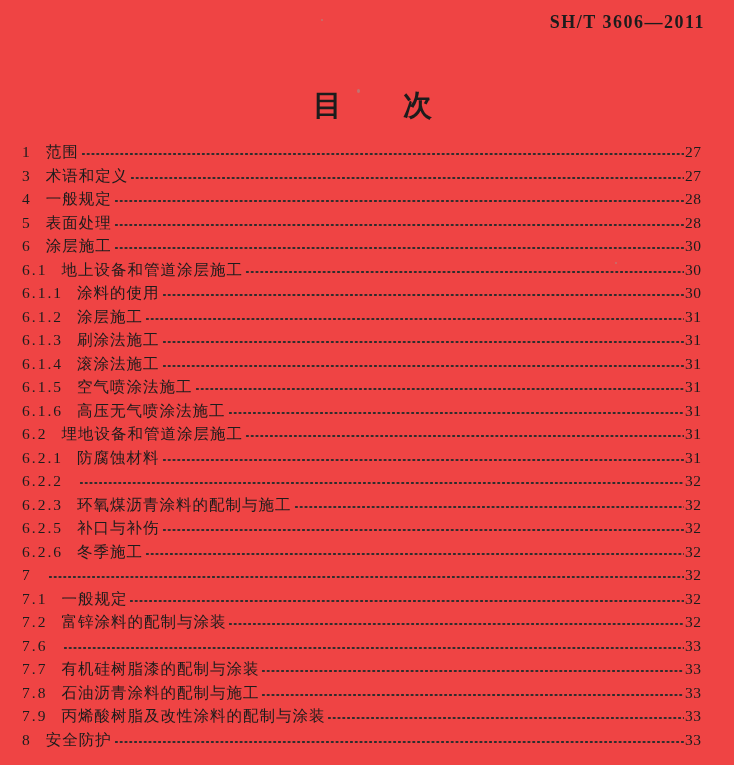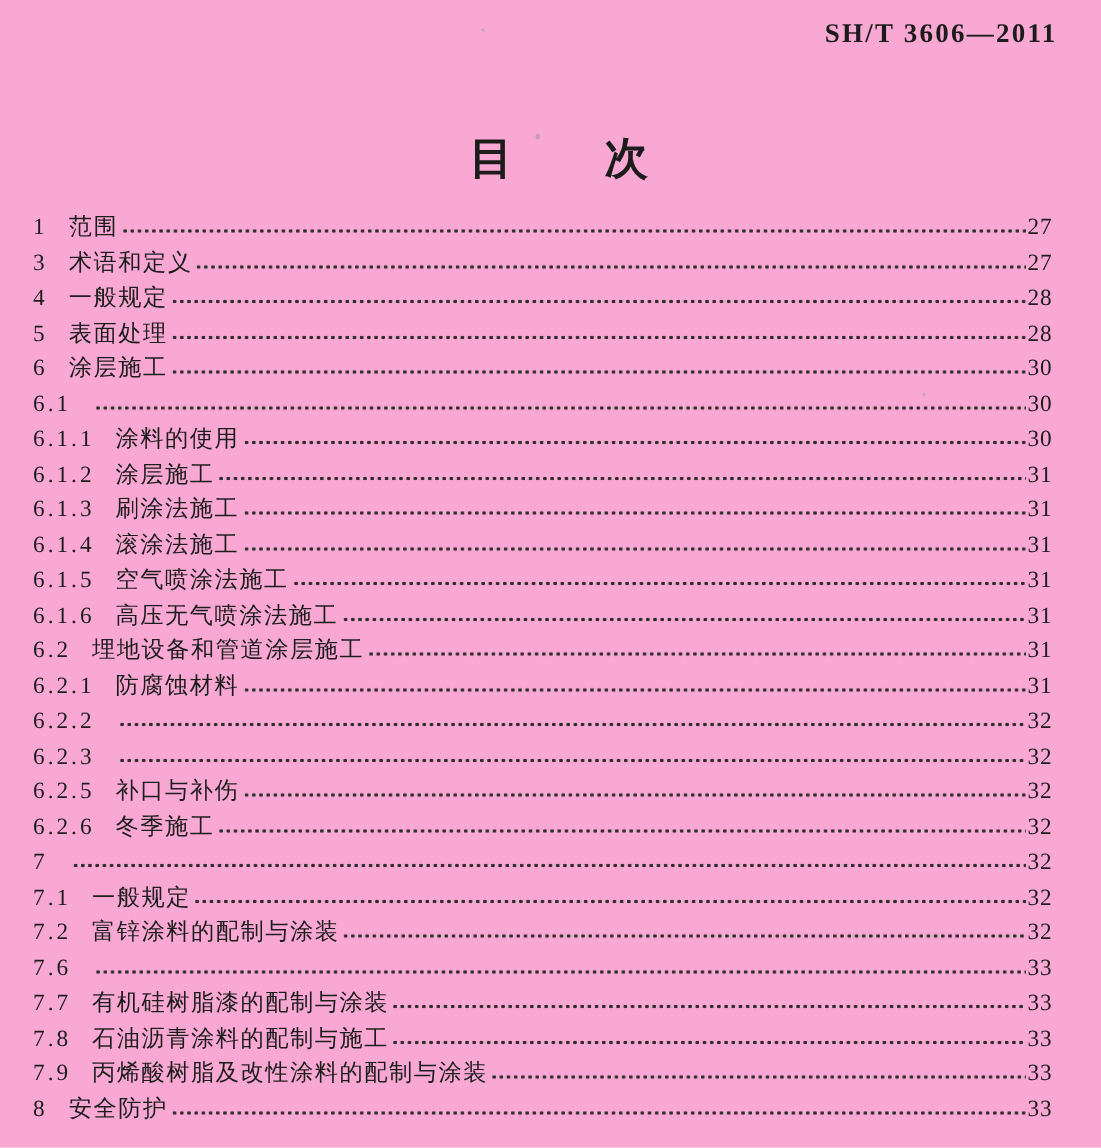--- a/index.html
+++ b/index.html
@@ -11,21 +11,21 @@
     height: 765px;
     position: relative;
     overflow: hidden;
     background: #fdfdfc;
     color: #1c1c1c;
     font-family: "Liberation Serif", "DejaVu Serif", serif;
   }
   .page {
     position: absolute;
     inset: 0;
-    background: #f9a8d4;
+    background: #ef4444;
   }
   .std-code {
     position: absolute;
     top: 12px;
     right: 29px;
     font-size: 18px;
     font-weight: bold;
     letter-spacing: 1.5px;
     white-space: pre;
   }
@@ -126,20 +126,21 @@
         <span class="toc-page">28</span>
       </div>
       <div class="toc-row">
         <span class="toc-num">6</span>
         <span class="toc-label">涂层施工</span>
         <span class="toc-leader"></span>
         <span class="toc-page">30</span>
       </div>
       <div class="toc-row">
         <span class="toc-num">6.1</span>
+        <span class="toc-label">地上设备和管道涂层施工</span>
         <span class="toc-leader"></span>
         <span class="toc-page">30</span>
       </div>
       <div class="toc-row">
         <span class="toc-num">6.1.1</span>
         <span class="toc-label">涂料的使用</span>
         <span class="toc-leader"></span>
         <span class="toc-page">30</span>
       </div>
       <div class="toc-row">
@@ -184,20 +185,21 @@
         <span class="toc-leader"></span>
         <span class="toc-page">31</span>
       </div>
       <div class="toc-row">
         <span class="toc-num">6.2.2</span>
         <span class="toc-leader"></span>
         <span class="toc-page">32</span>
       </div>
       <div class="toc-row">
         <span class="toc-num">6.2.3</span>
+        <span class="toc-label">环氧煤沥青涂料的配制与施工</span>
         <span class="toc-leader"></span>
         <span class="toc-page">32</span>
       </div>
       <div class="toc-row">
         <span class="toc-num">6.2.5</span>
         <span class="toc-label">补口与补伤</span>
         <span class="toc-leader"></span>
         <span class="toc-page">32</span>
       </div>
       <div class="toc-row">

